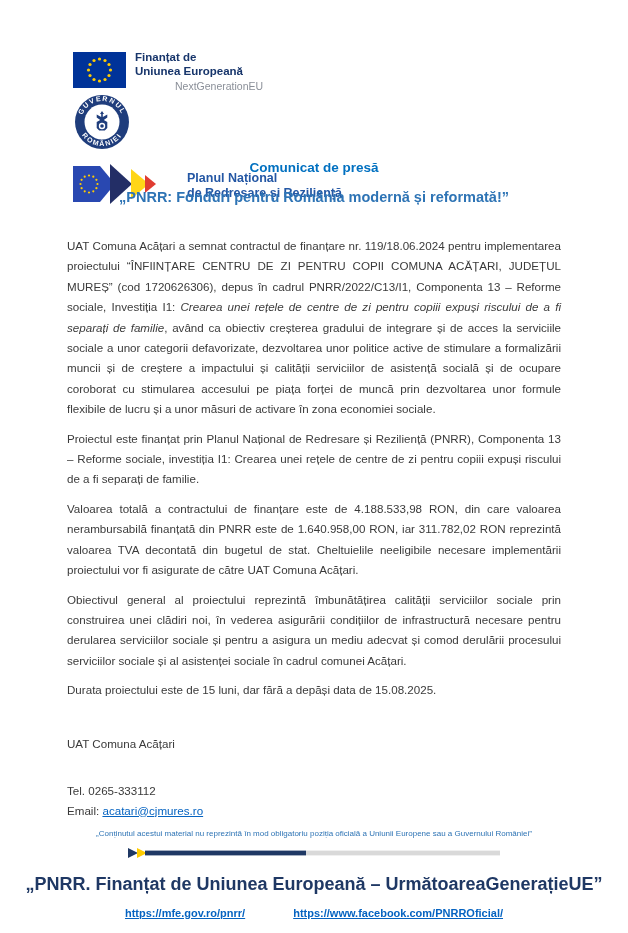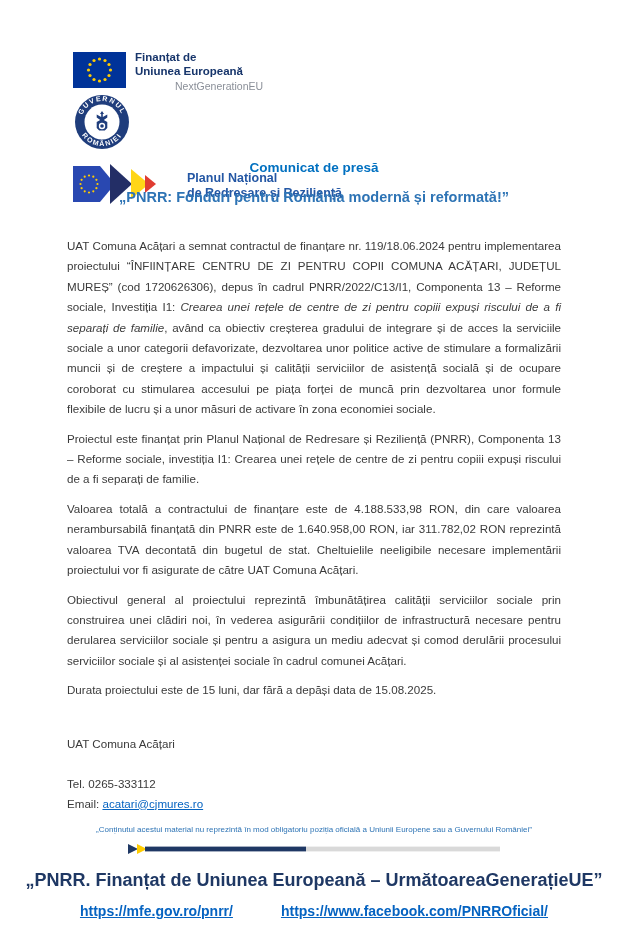--- a/index.html
+++ b/index.html
@@ -40,35 +40,35 @@
   
   .doc-body {
     margin: 31px 67px 0 67px;
     font-size: 11.6px; line-height: 20.4px;
     color: #3a3a3a; text-align: justify;
   }
   .doc-body p { margin-bottom: 9px; }
   .italic { font-style: italic; }
   
   .contact { margin: 27px 67px 0 67px; font-size: 11.6px; color: #3a3a3a; }
-  .contact .org { margin-bottom: 24px; }
+  .contact .org { margin-bottom: 31px; }
   .contact .line { line-height: 20px; }
   a.email-link, a.doc-link { color: #0563c1; text-decoration: underline; }
   
   .footer { margin-top: auto; padding-bottom: 14px; }
   .disclaimer {
     text-align: center; color: #2e74b5; font-weight: normal;
     font-size: 8px; margin: 0 30px 10px 30px;
   }
   .divider-wrap { display: flex; justify-content: center; margin-bottom: 16px; }
   .slogan {
     text-align: center; color: #1f3864; font-weight: bold;
     font-size: 18px; margin-bottom: 12px;
   }
-  .links { display: flex; justify-content: center; gap: 48px; font-size: 14px; font-weight: bold; }
+  .links { display: flex; justify-content: center; gap: 48px; font-size: 11px; font-weight: bold; }
 </style>
 </head>
 <body>
 
 <div class="logos">
 
   <div class="eu-logo">
     <div class="eu-flag">
       <svg width="53" height="36" viewBox="0 0 53 36">
         <rect width="53" height="36" fill="#003399"></rect>

